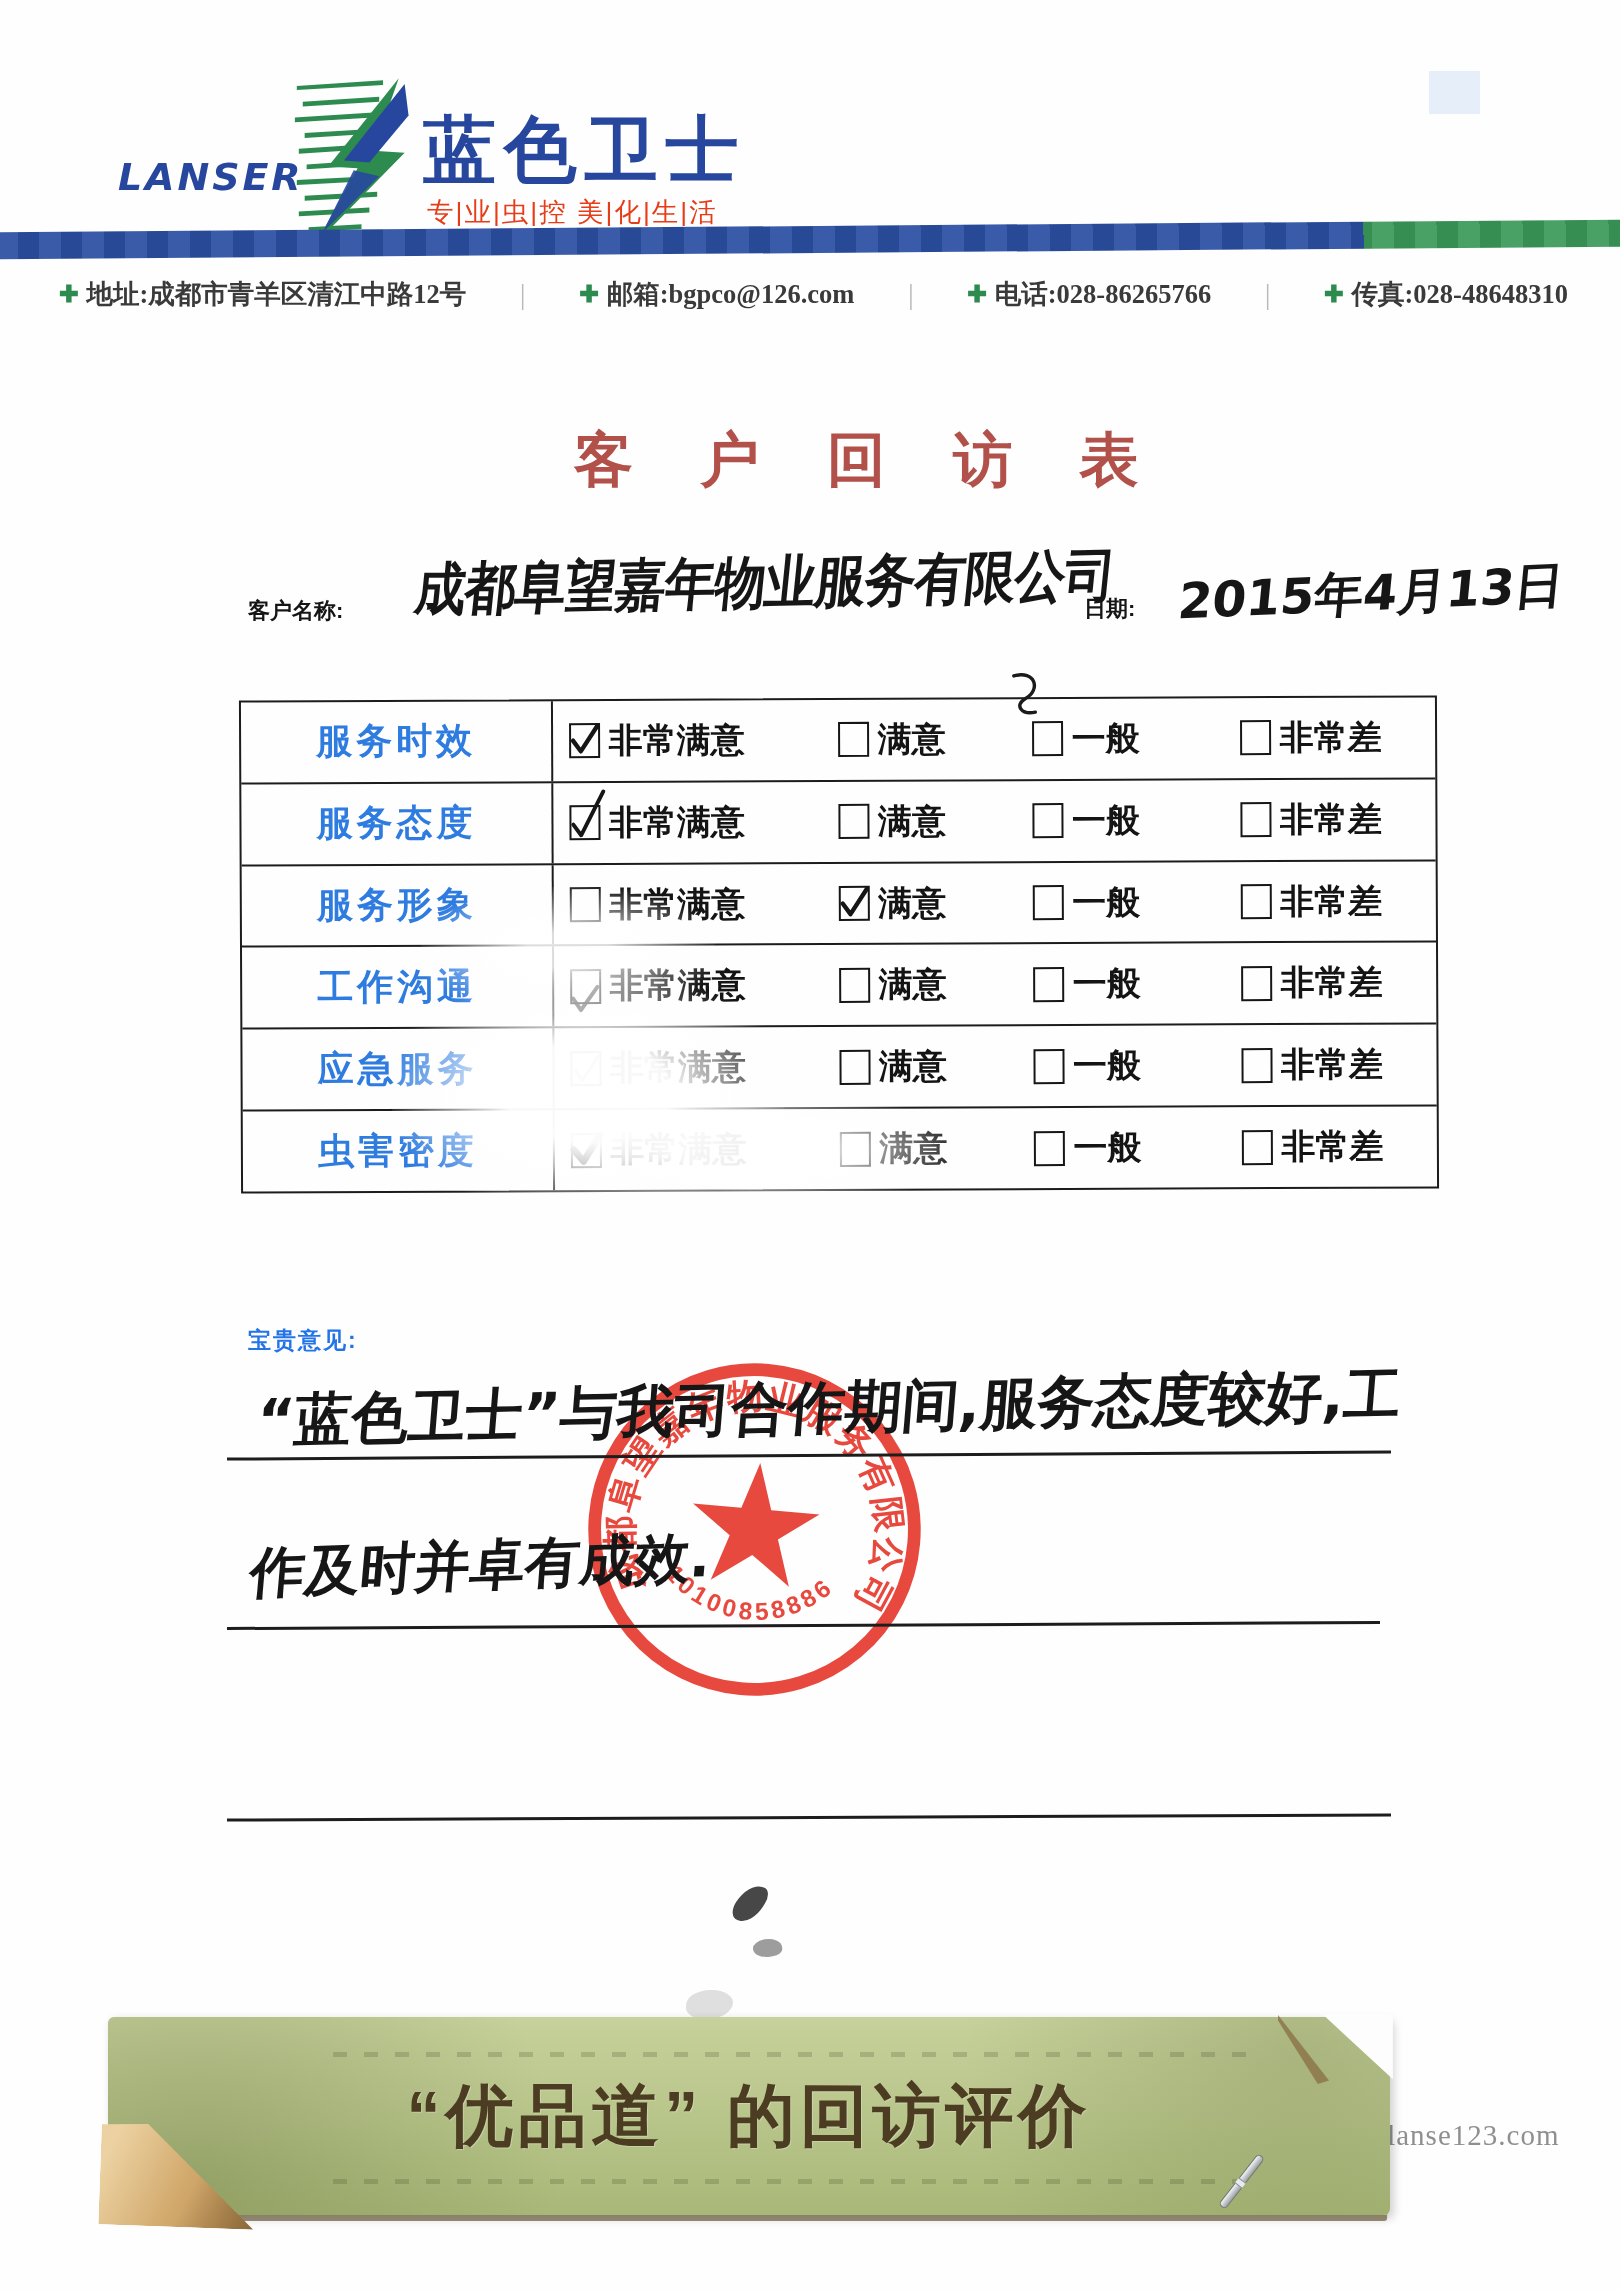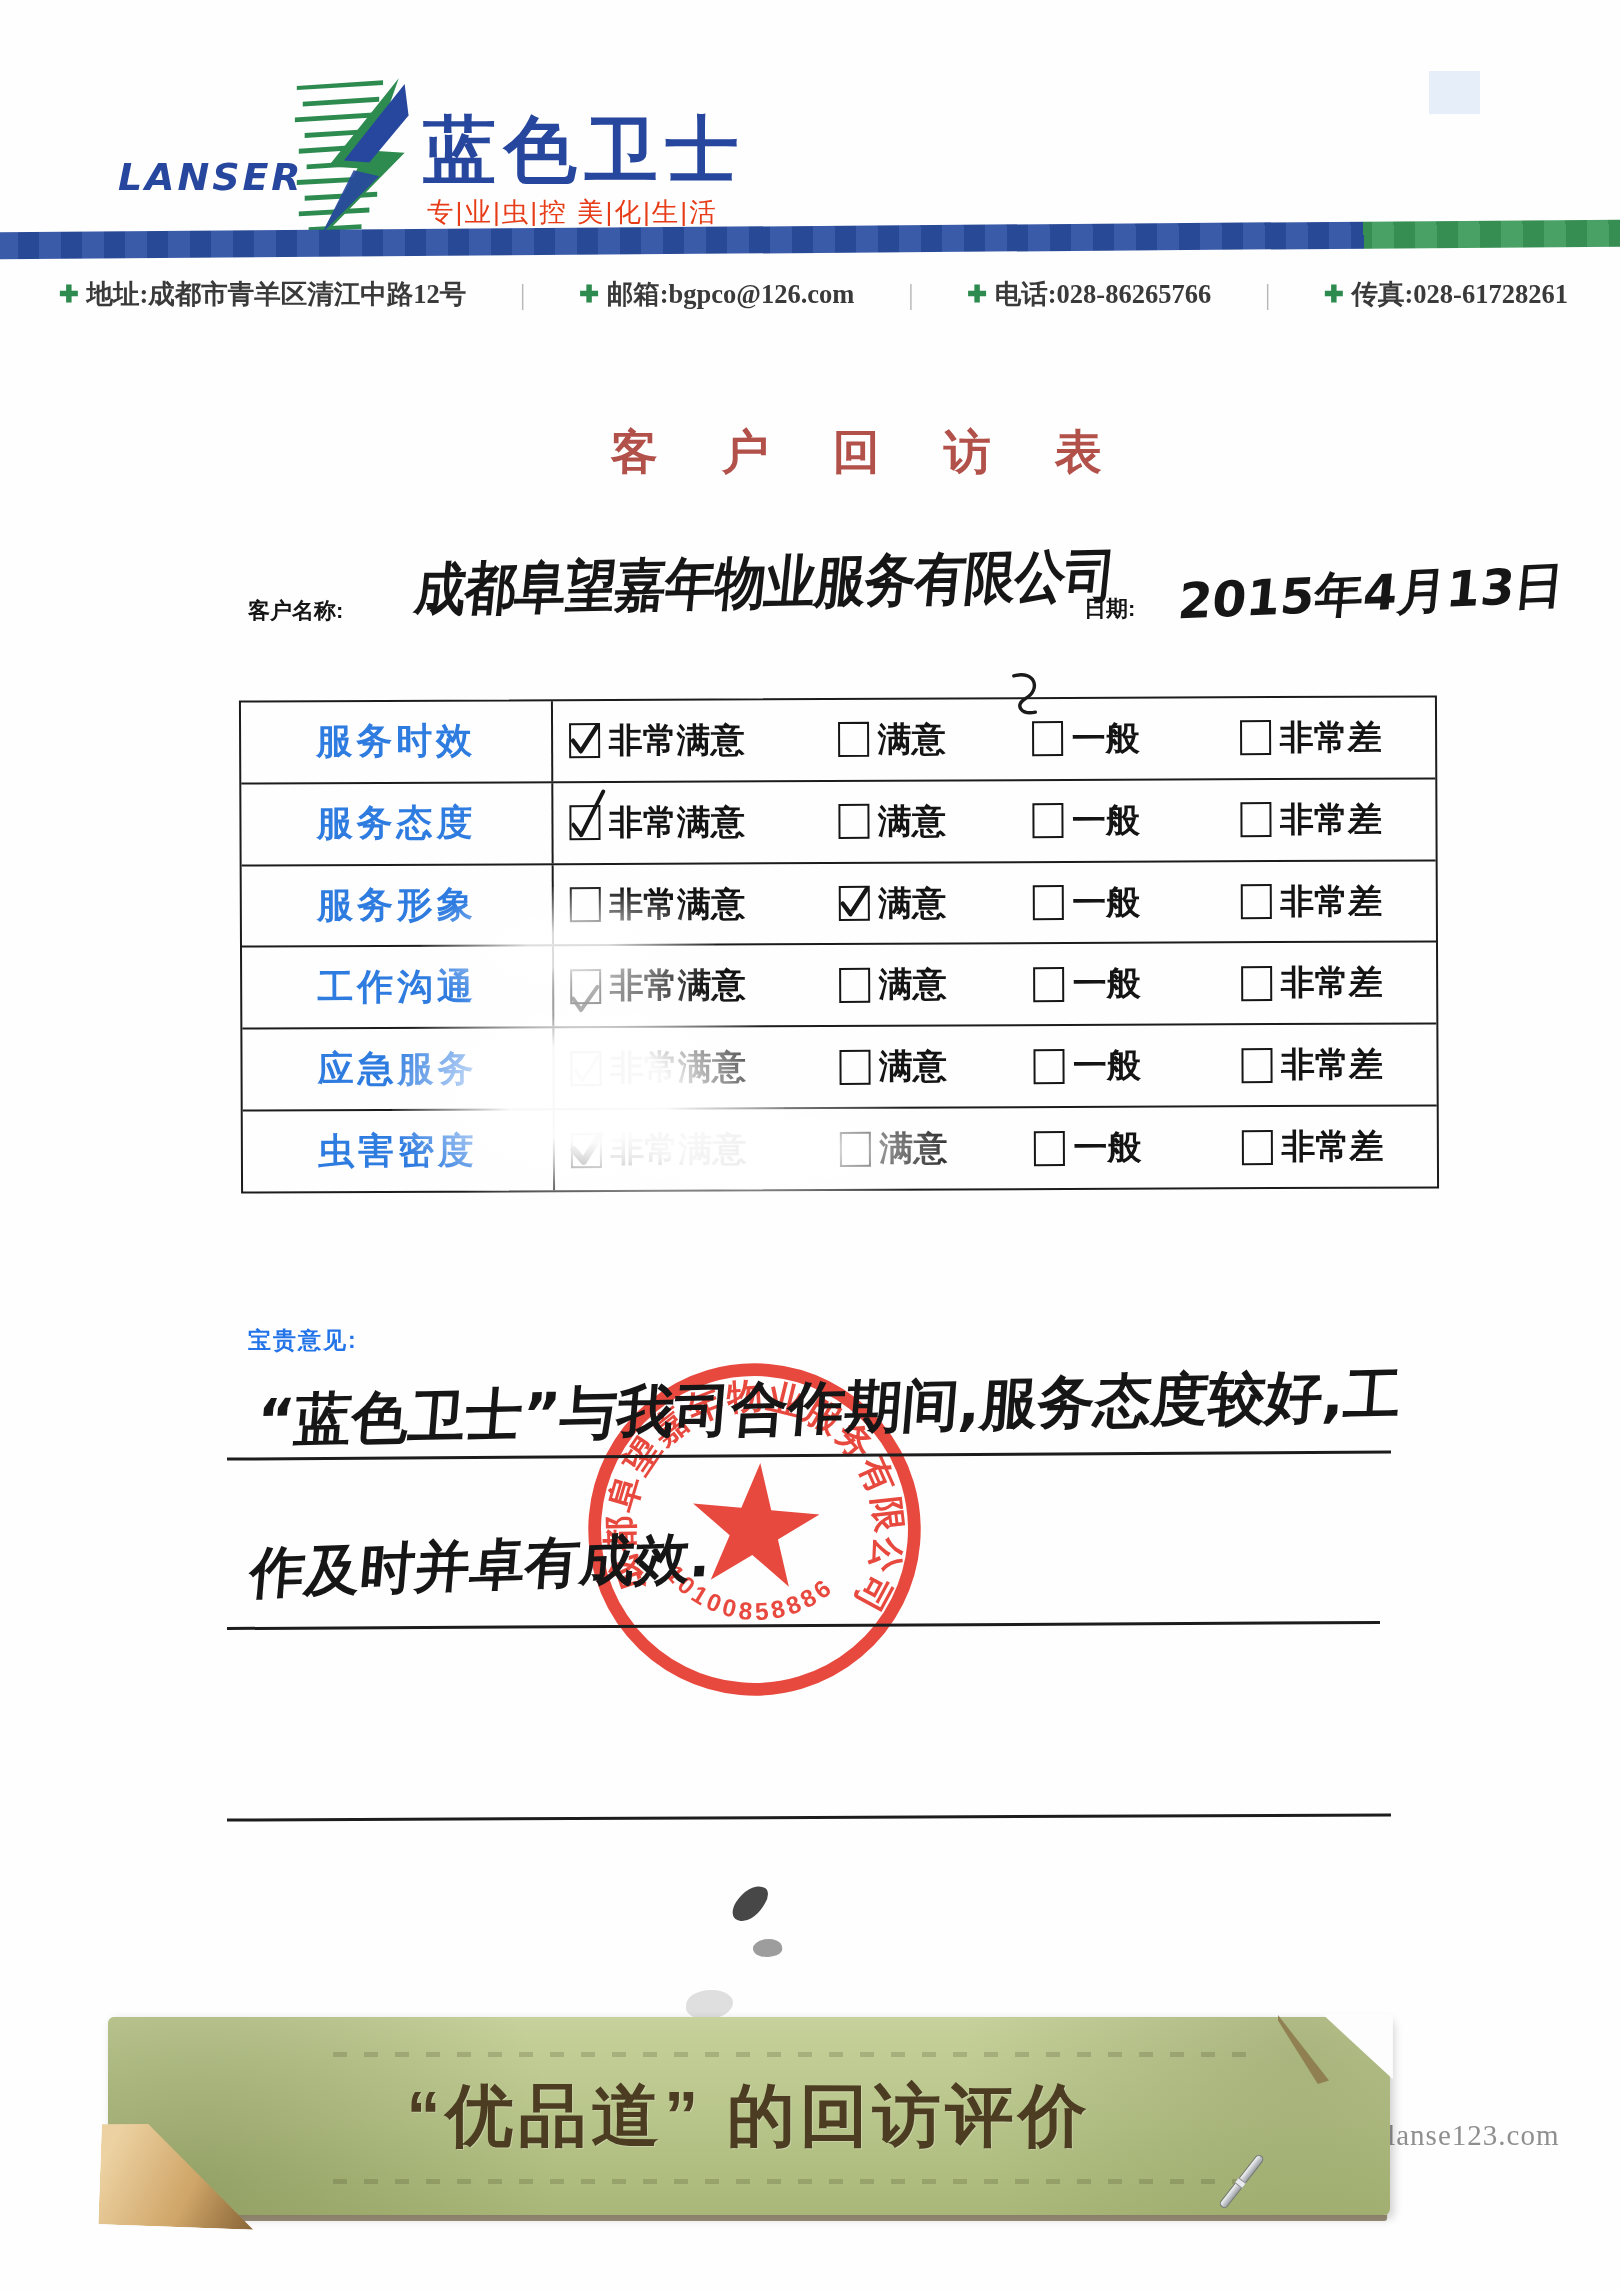--- a/index.html
+++ b/index.html
@@ -26,21 +26,21 @@
     background:repeating-linear-gradient(90deg,rgba(255,255,255,.07) 0 21.6px,rgba(0,0,0,.08) 21.6px 43px);}
   .contacts{position:absolute;left:59px;top:276px;width:1509px;display:flex;align-items:center;
     justify-content:space-between;font-family:"Liberation Serif",serif;font-size:26.5px;font-weight:600;color:#3a3a3a;}
   .contact{display:flex;align-items:center;gap:7.8px;white-space:nowrap;}
   .plus{color:var(--contact_green);font-size:23.5px;font-weight:bold;}
   .sep{color:#b9b9b9;font-weight:300;font-size:29px;}
   .bluepatch{position:absolute;left:1429px;top:71px;width:51px;height:43px;background:#cfe0f4;opacity:.55;}
 
   
   .doc-title{position:absolute;left:0;top:421px;width:100%;text-align:center;padding-left:118px;
-    font-size:47px;font-weight:bold;color:var(--title_red);letter-spacing:25.5px;}
+    font-size:59px;font-weight:bold;color:var(--title_red);letter-spacing:25.5px;}
   .printed{font-size:22px;font-weight:bold;color:#151515;}
   .lbl-customer{position:absolute;left:248px;top:596px;}
   .lbl-date{position:absolute;left:1084px;top:594px;}
   .hw{font-weight:600;color:#161616;font-family:"DejaVu Sans",sans-serif;}
   .hw-company{position:absolute;left:415px;top:549px;font-size:51px;white-space:nowrap;
     transform:rotate(-1.2deg) skewX(-7deg) scaleY(1.12);letter-spacing:-1px;}
   .hw-date{position:absolute;left:1178px;top:561px;font-size:49px;white-space:nowrap;
     transform:rotate(-2.5deg) skewX(-8deg);}
 
   
@@ -155,21 +155,21 @@
     <span>邮箱:bgpco@126.com</span>
   </span>
   <span class="sep">|</span>
   <span class="contact">
     <span class="plus">✚</span>
     <span>电话:028-86265766</span>
   </span>
   <span class="sep">|</span>
   <span class="contact">
     <span class="plus">✚</span>
-    <span>传真:028-61728261</span>
+    <span>传真:028-48648310</span>
   </span>
 </div>
 
 <div class="doc-title">客 户 回 访 表</div>
 
 <span class="printed lbl-customer">客户名称:</span>
 <span class="hw hw-company">成都阜望嘉年物业服务有限公司</span>
 <span class="printed lbl-date">日期:</span>
 <span class="hw hw-date">2015年4月13日</span>
 

